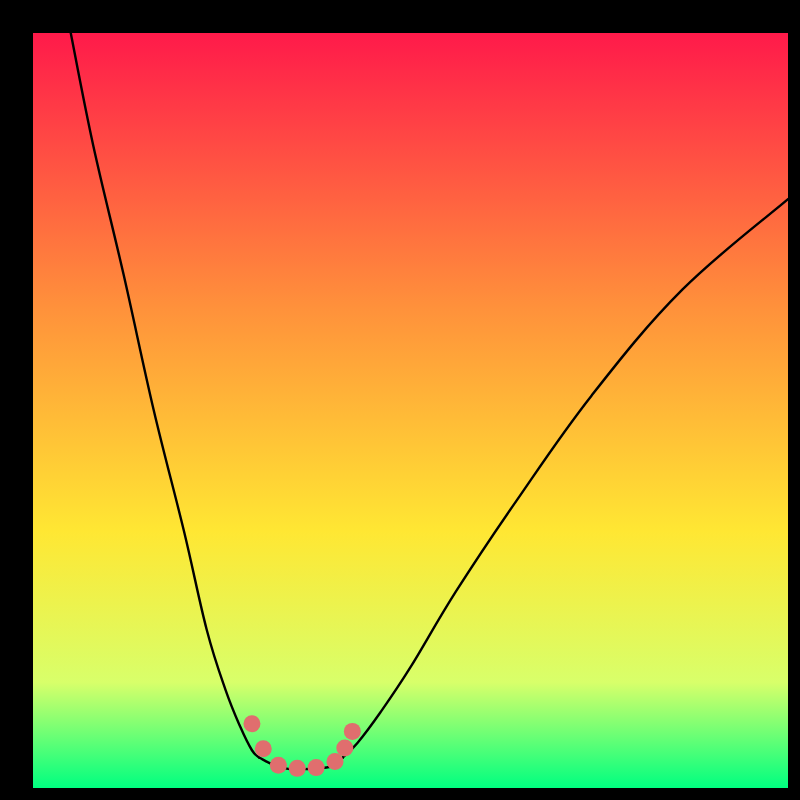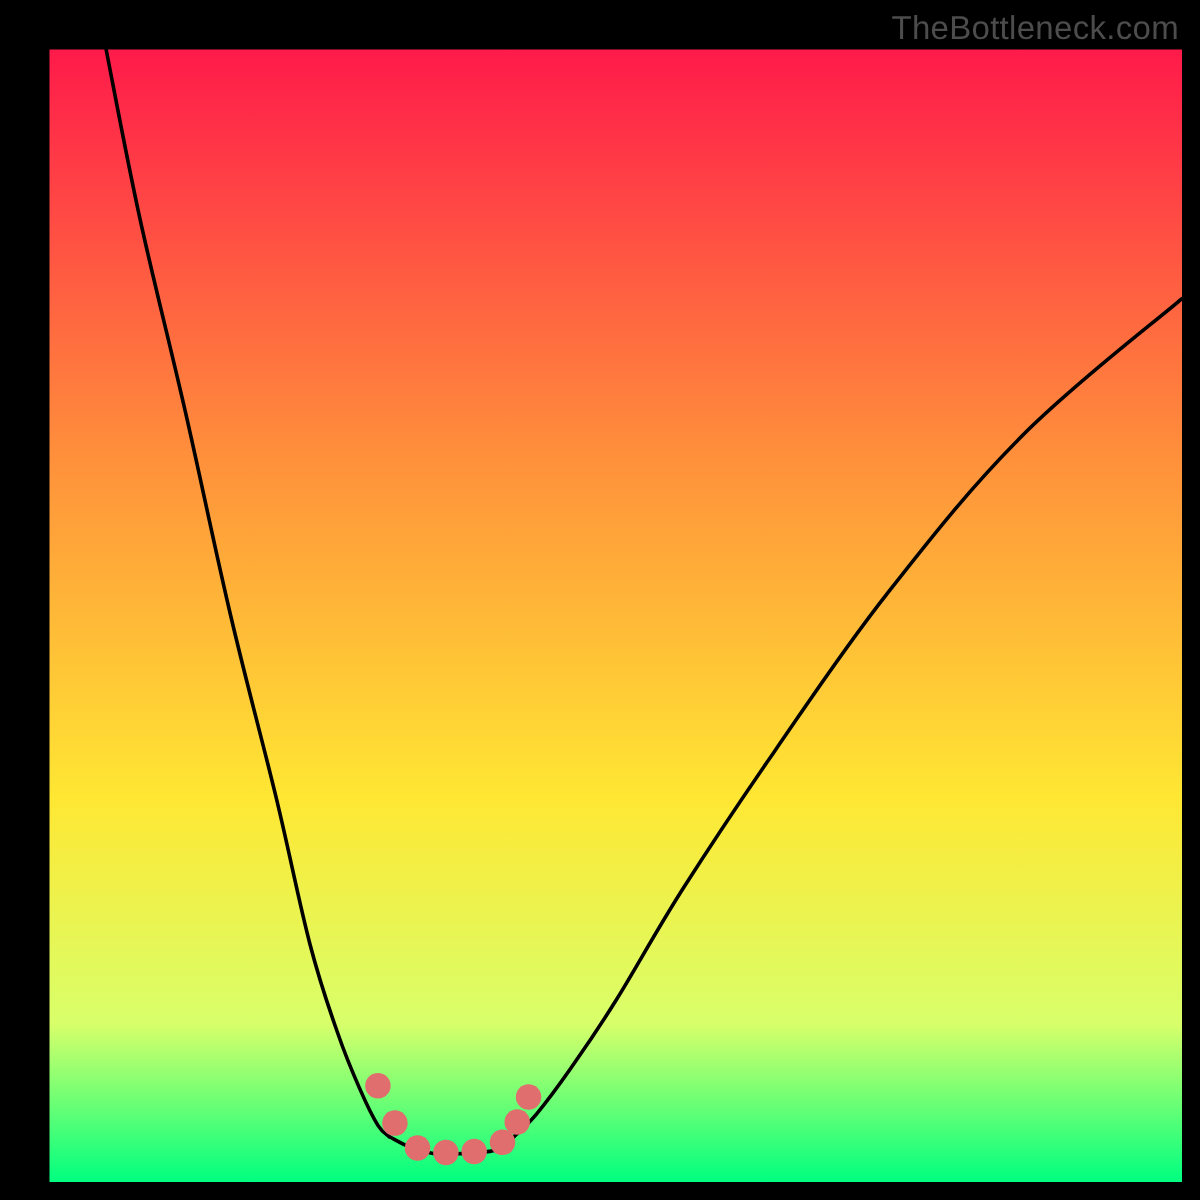--- a/index.html
+++ b/index.html
@@ -58,14 +58,13 @@
         <circle cx="263.275" cy="748.74" r="8.5" fill="#e06e6e"></circle>
         <circle cx="278.375" cy="765.35" r="8.5" fill="#e06e6e"></circle>
         <circle cx="297.25" cy="768.37" r="8.5" fill="#e06e6e"></circle>
         <circle cx="316.125" cy="767.615" r="8.5" fill="#e06e6e"></circle>
         <circle cx="335" cy="761.575" r="8.5" fill="#e06e6e"></circle>
         <circle cx="344.815" cy="747.985" r="8.5" fill="#e06e6e"></circle>
         <circle cx="352.365" cy="731.375" r="8.5" fill="#e06e6e"></circle>
       </g>
 </svg>
 
-<div class="watermark">TheBottleneck.com</div>
 </div>
 
 </body></html>

